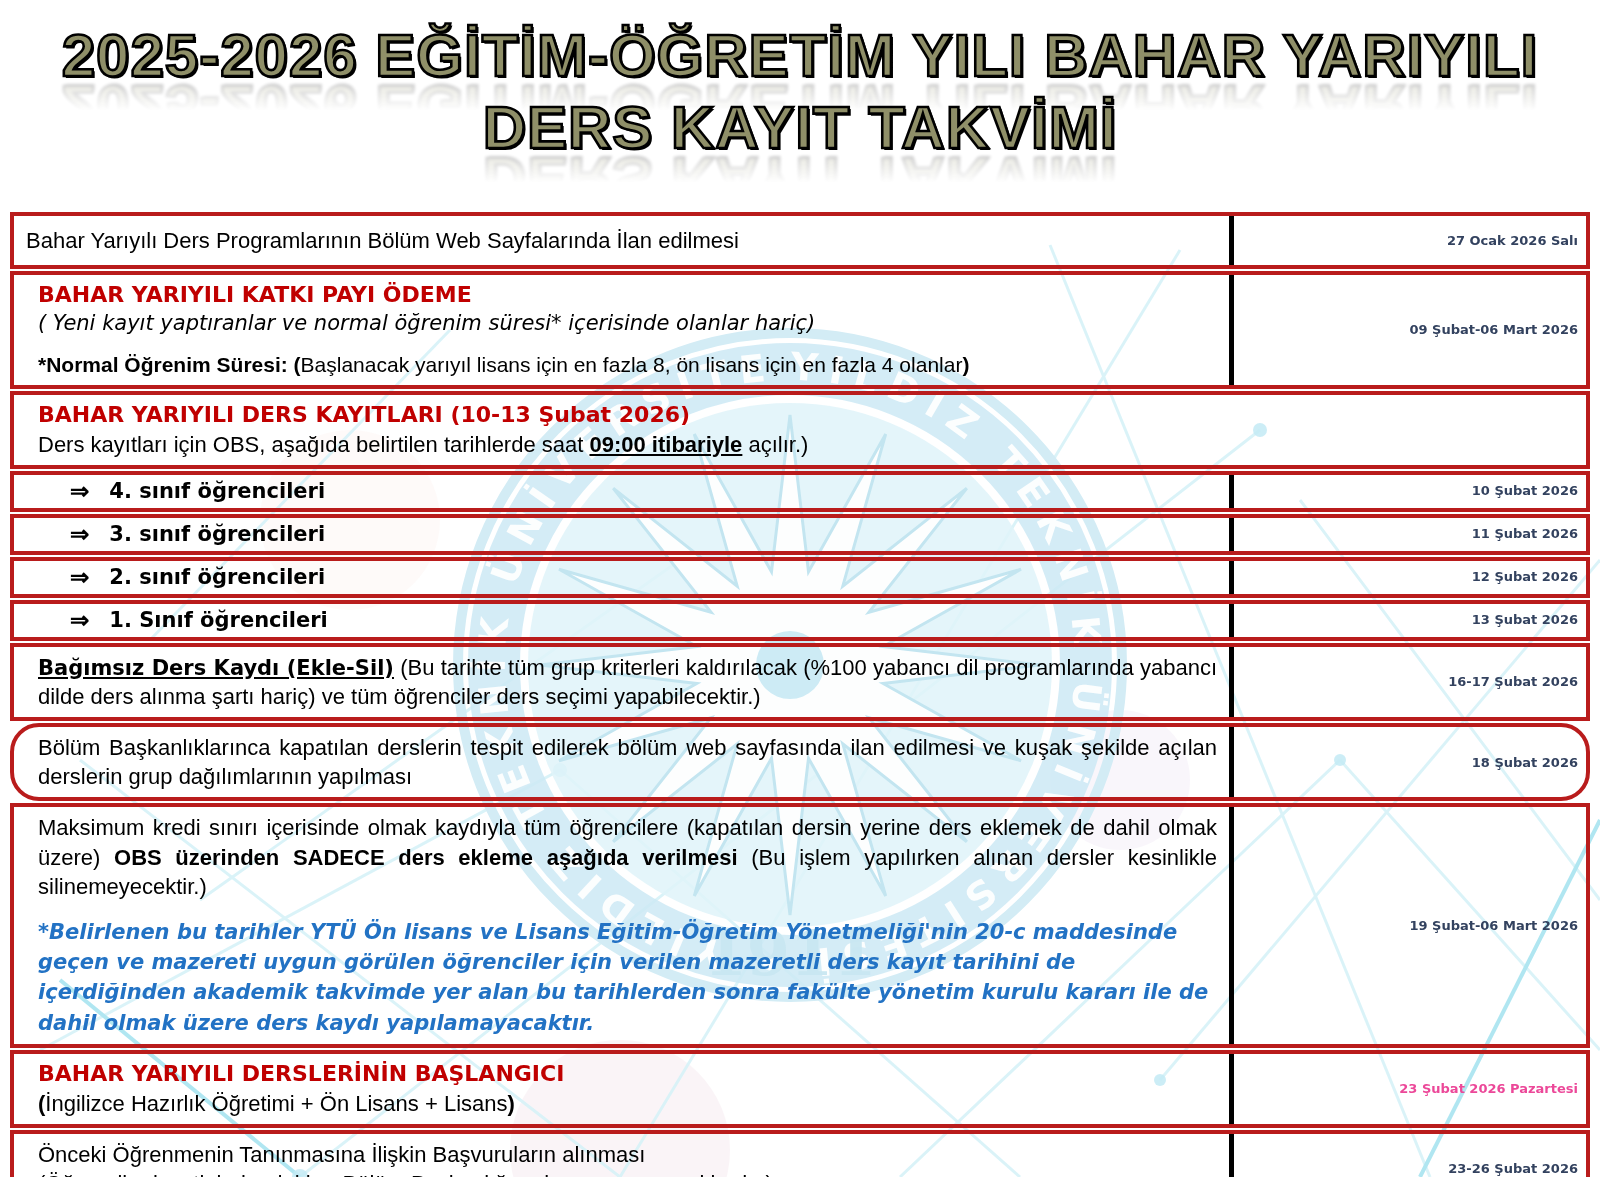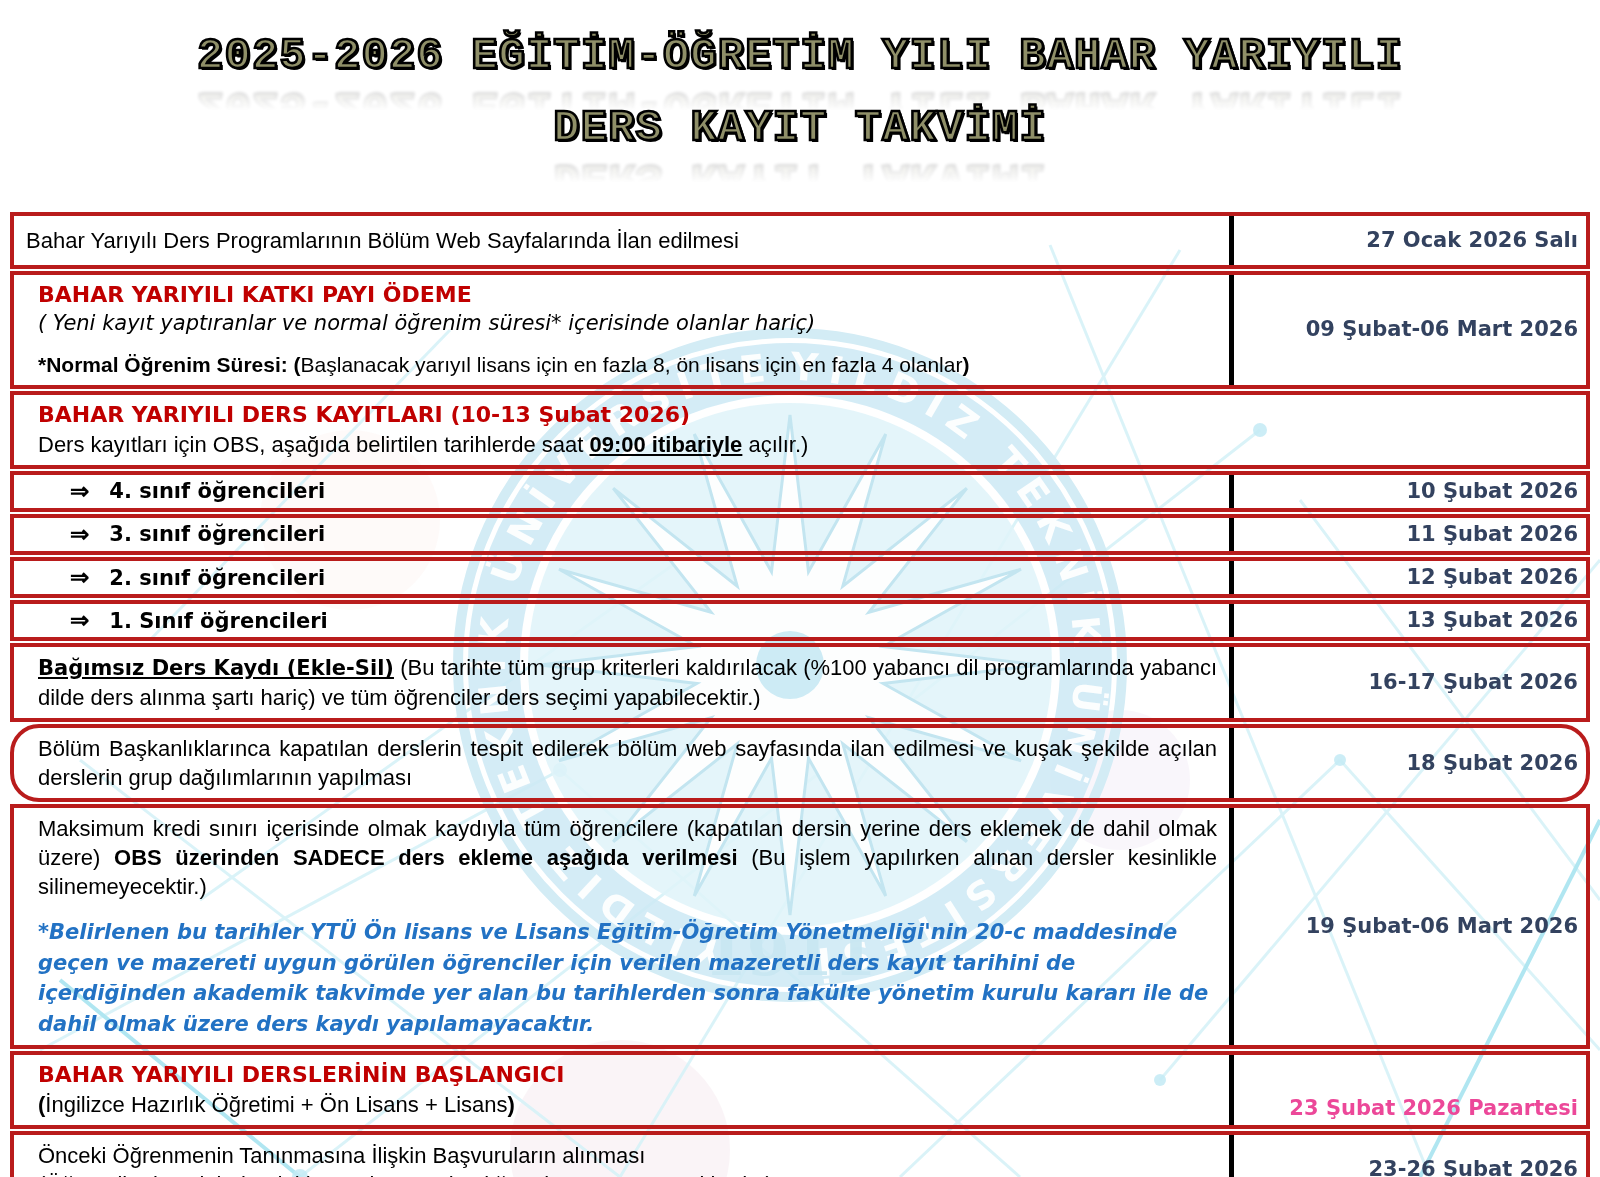--- a/index.html
+++ b/index.html
@@ -14,23 +14,23 @@
   }
 
   
   .bg-svg { position: absolute; inset: 0; z-index: 0; }
 
   
   .title-block { position: absolute; top: 26px; left: 0; width: 100%; text-align: center; z-index: 2; }
   .t-line { position: relative; height: 64px; }
   .t-line.l2 { margin-top: 8px; }
   .t-text {
-    font-family: Liberation Mono, monospace;
-    font-weight: bold;
-    font-size: 44px;
+    font-family: Liberation Sans, sans-serif;
+    font-weight: bold;
+    font-size: 60px;
     line-height: 60px;
     letter-spacing: 1px;
     white-space: nowrap;
     color: #8F8F68;
     -webkit-text-stroke: 2.6px #000;
     text-shadow: 2px 2px 0 #000;
   }
   .t-refl {
     position: absolute; top: 50px; left: 0; width: 100%;
     transform: scaleY(-1);
@@ -61,21 +61,21 @@
   .t-row.full .cell-main { border-right: none; border-radius: 10px; }
   .cell-date {
     width: 352px;
     flex: 0 0 352px;
     display: flex;
     align-items: center;
     justify-content: flex-end;
     padding: 4px 8px 4px 4px;
     font-family: "DejaVu Sans", sans-serif;
     font-weight: bold;
-    font-size: 21px;
+    font-size: 13px;
     color: #33425F;
     text-align: right;
     line-height: 1.2;
   }
   .cell-date.red { color: #ec4899; }
 
   .line { line-height: 1.32; }
   .just { text-align: justify; }
   .b { font-weight: bold; }
   .u { text-decoration: underline; }
@@ -109,21 +109,21 @@
   .klabel { font-family: "DejaVu Sans", sans-serif; font-weight: bold; font-size: 21px; }
 
   
   .h1  { min-height: 57px; }
   .h2  { min-height: 112px; }
   .h3  { min-height: 60px; }
   .hk  { min-height: 34px; }
   .h8  { min-height: 66px; }
   .h9  { min-height: 66px; border-radius: 29px; }
   .h10 { min-height: 222px; }
-  .h11 { min-height: 72px; align-items: flex-end; }
+  .h11 { min-height: 72px; }
   .h12 { min-height: 70px; }
 </style>
 </head>
 <body>
 
 <svg class="bg-svg" width="1600" height="1177" viewBox="0 0 1600 1177" aria-hidden="true">
   <defs>
     <path id="ringPath" d="M 790 380 A 285 285 0 1 1 789.9 380"></path>
   </defs>
 

